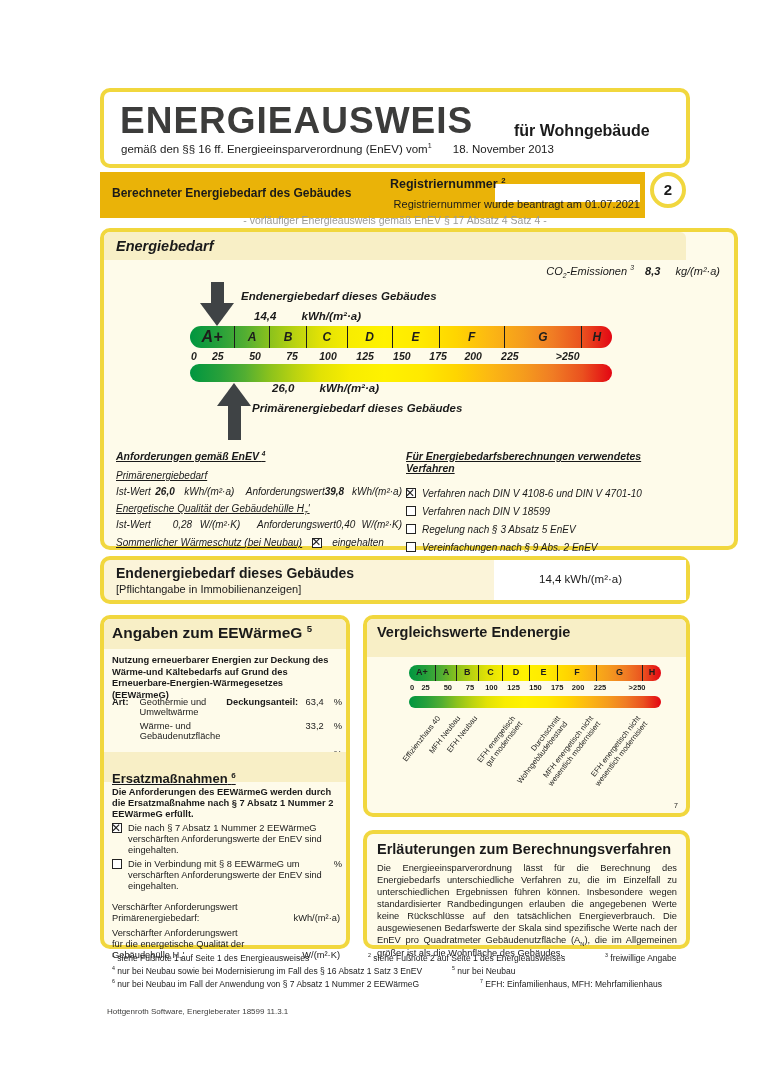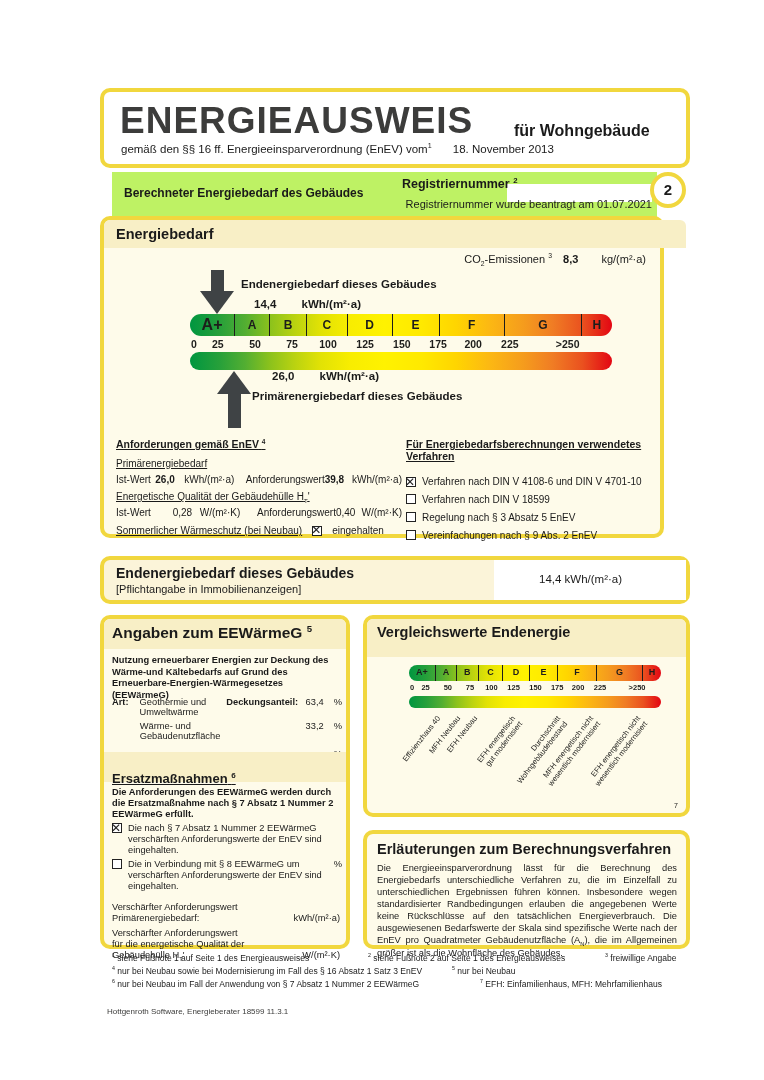--- a/index.html
+++ b/index.html
@@ -35,37 +35,37 @@
 
   <div class="abs ybox" style="left:100px;top:88px;width:590px;height:80px;background:#fff;">
     <div class="abs" style="left:16px;top:8px;font-size:37px;font-weight:bold;color:#3c3c3b;letter-spacing:1px;">ENERGIEAUSWEIS</div>
     <div class="abs b" style="left:410px;top:30px;font-size:16px;">für Wohngebäude</div>
     <div class="abs" style="left:17px;top:51px;font-size:11.5px;">
       <span>gemäß den §§ 16 ff. Energieeinsparverordnung (EnEV) vom</span><sup>1</sup>
       <span style="margin-left:18px;">18. November 2013</span>
     </div>
   </div>
 
-  <div class="abs" style="left:112px;top:172px;width:545px;height:46px;background:#bef264;">
+  <div class="abs" style="left:100px;top:172px;width:545px;height:46px;background:#eab308;">
     <div class="abs b" style="left:12px;top:14px;font-size:12px;">Berechneter Energiebedarf des Gebäudes</div>
     <div class="abs" style="left:395px;top:12px;width:145px;height:18px;background:#fff;"></div>
     <div class="abs b" style="left:290px;top:5px;font-size:12.5px;"><span>Registriernummer</span> <sup>2</sup></div>
     <div class="abs" style="right:5px;top:26px;font-size:11px;">Registriernummer wurde beantragt am 01.07.2021</div>
   </div>
   <div class="abs" style="left:650px;top:172px;width:36px;height:36px;border:4px solid #F1D73E;border-radius:50%;box-sizing:border-box;background:#fff;text-align:center;line-height:28px;font-size:15px;font-weight:bold;">2</div>
   <div class="abs" style="left:100px;top:214px;width:590px;text-align:center;font-size:10.5px;color:#9a9a97;">- vorläufiger Energieausweis gemäß EnEV § 17 Absatz 4 Satz 4 -</div>
 
-  <div class="abs ybox" style="left:100px;top:216px;width:564px;height:322px;">
+  <div class="abs ybox" style="left:100px;top:228px;width:638px;height:322px;font-style:italic;">
     <div class="abs band" style="left:0;top:0;width:582px;height:28px;border-radius:6px 6px 0 0;">
       <div class="abs b" style="left:12px;top:6px;font-size:14.5px;">Energiebedarf</div>
     </div>
     <div class="abs" style="right:14px;top:33px;font-size:11px;">
       <span>CO</span><sub>2</sub><span>-Emissionen</span>&nbsp;<sup>3</sup>
       <span class="b" style="margin-left:8px;">8,3</span>
-      <span style="margin-left:20px;">kg/(m²·a)</span>
+      <span style="margin-left:12px;">kg/(m²·a)</span>
     </div>
 
     <div class="abs" style="left:96px;top:50px;width:34px;">
       <div class="arrow-stem" style="height:21px;"></div>
       <div class="tri-down"></div>
     </div>
     <div class="abs b" style="left:137px;top:58px;font-size:11.5px;">Endenergiebedarf dieses Gebäudes</div>
     <div class="abs b" style="left:150px;top:78px;font-size:11.5px;">
       <span>14,4</span>
       <span style="margin-left:22px;">kWh/(m²·a)</span>
@@ -133,21 +133,21 @@
       </div>
       <div style="margin-top:7px;display:flex;align-items:center;gap:10px;">
         <span class="u">Sommerlicher Wärmeschutz (bei Neubau)</span>
         <span class="cb checked"></span>
         <span>eingehalten</span>
       </div>
     </div>
 
     <div class="abs" style="left:302px;top:218px;width:272px;font-size:10px;">
       <div class="b u" style="font-size:10.5px;">Für Energiebedarfsberechnungen verwendetes Verfahren</div>
-      <div class="cbrow" style="margin-top:14px;align-items:flex-end;">
+      <div class="cbrow" style="margin-top:14px;">
         <span class="cb checked"></span>
         <span>Verfahren nach DIN V 4108-6 und DIN V 4701-10</span>
       </div>
       <div class="cbrow" style="margin-top:7px;">
         <span class="cb"></span>
         <span>Verfahren nach DIN V 18599</span>
       </div>
       <div class="cbrow" style="margin-top:7px;">
         <span class="cb"></span>
         <span>Regelung nach § 3 Absatz 5 EnEV</span>

